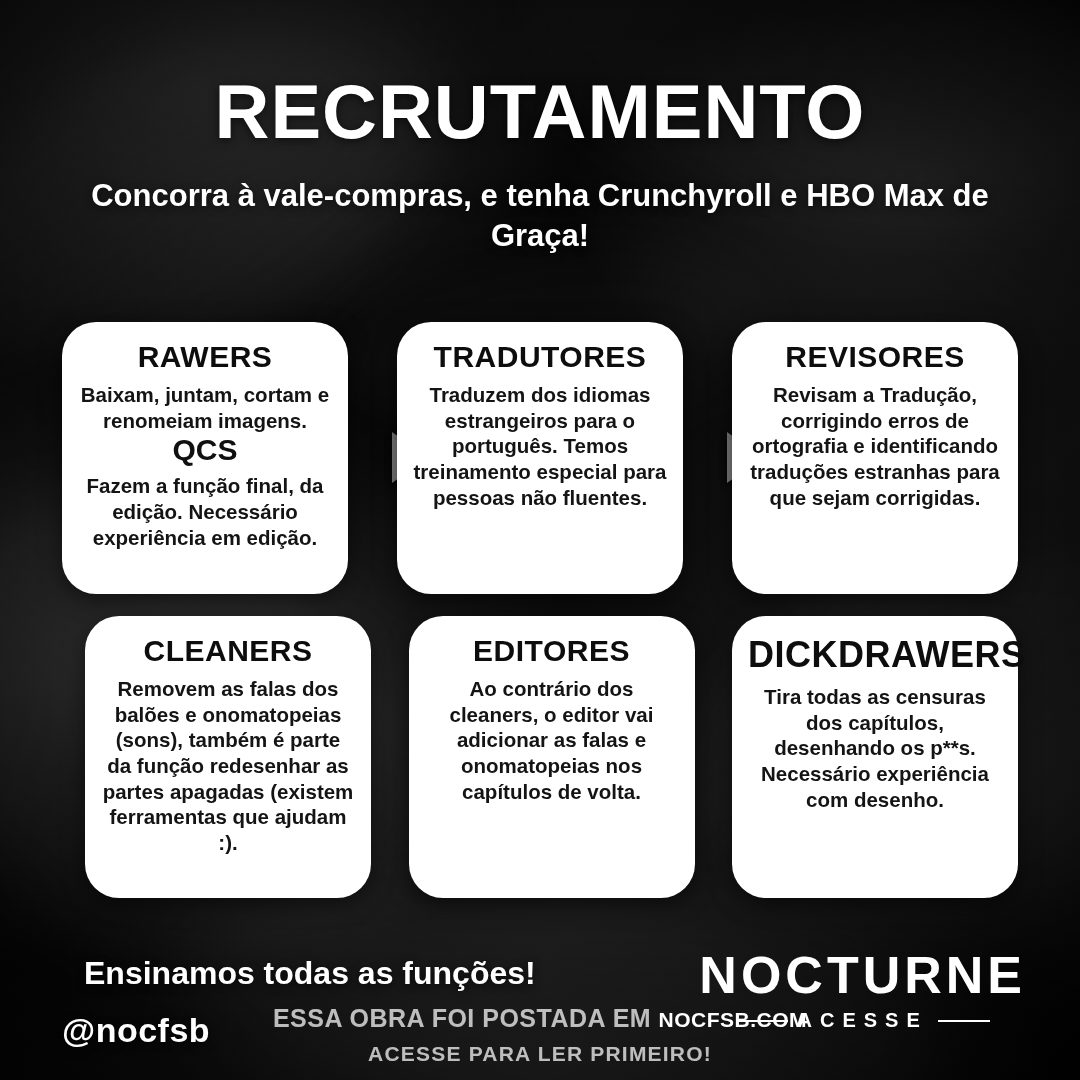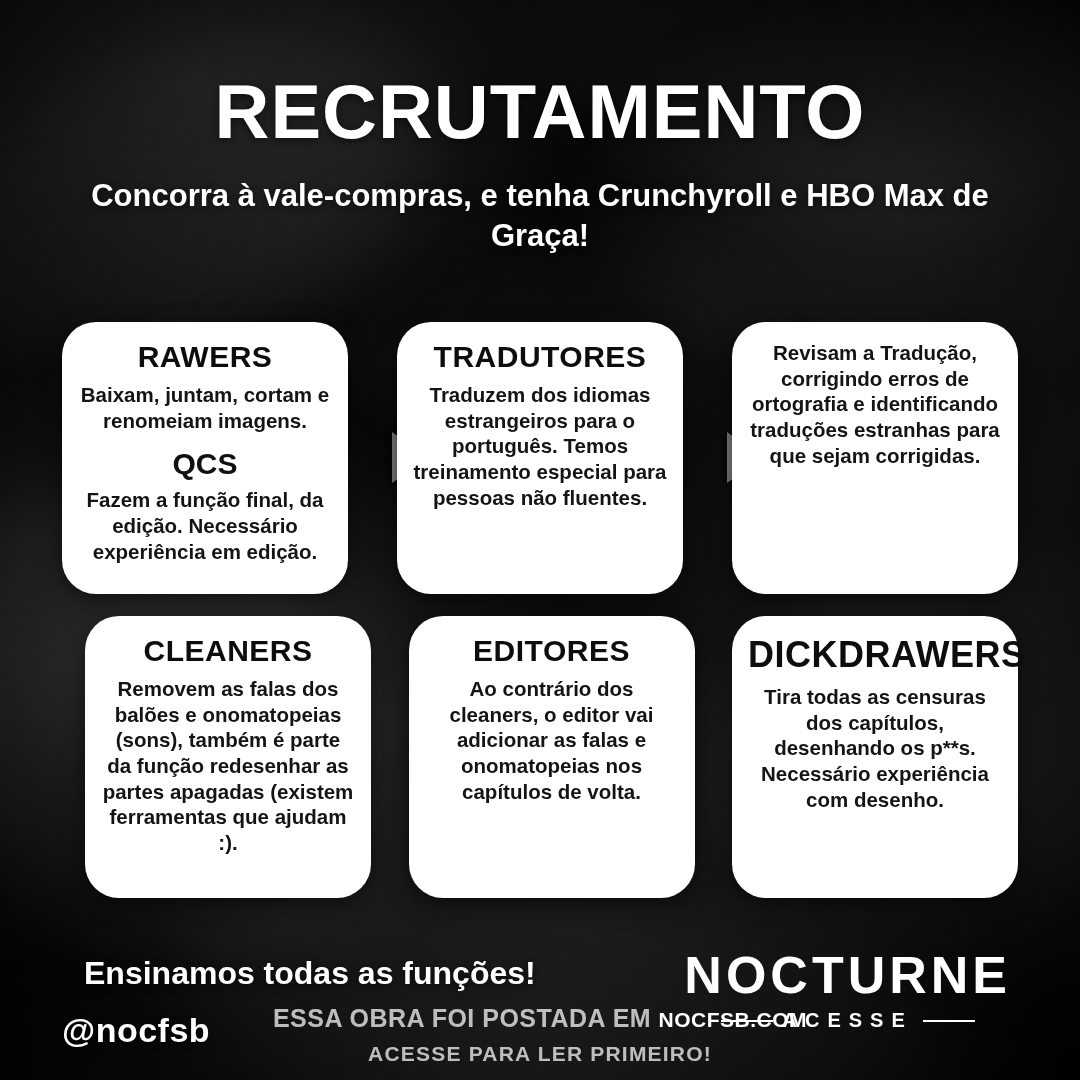--- a/index.html
+++ b/index.html
@@ -99,21 +99,20 @@
   .card h3.small { font-size: 36px; }
   .card p {
     font-size: 20.5px;
     line-height: 1.25;
     font-weight: bold;
     color: #141414;
   }
   .card .sub-h {
     font-size: 30px;
     font-weight: bold;
-    margin-top: 14px;
     margin-bottom: 6px;
   }
 
   
   .arrow {
     position: absolute;
     width: 0; height: 0;
     border-top: 23px solid transparent;
     border-bottom: 23px solid transparent;
     border-left: 32px solid #7e7e7e;
@@ -139,21 +138,21 @@
     left: 62px; bottom: 30px;
     color: #ffffff;
     font-size: 34px;
     font-weight: bold;
     letter-spacing: 0.5px;
     text-shadow: 0 2px 8px rgba(0,0,0,0.7);
   }
 
   .brand {
     position: absolute;
-    right: 69px; bottom: 48px;
+    right: 54px; bottom: 48px;
     text-align: center;
     color: #ffffff;
   }
   .brand .name {
     font-size: 52px;
     font-weight: bold;
     letter-spacing: 4px;
     line-height: 1;
   }
   .brand .rule {
@@ -218,20 +217,21 @@
           <h3>RAWERS</h3>
           <p>Baixam, juntam, cortam e renomeiam imagens.</p>
           <div class="sub-h">QCS</div>
           <p>Fazem a função final, da edição. Necessário experiência em edição.</p>
         </div>
         <div class="card">
           <h3>TRADUTORES</h3>
           <p>Traduzem dos idiomas estrangeiros para o português. Temos treinamento especial para pessoas não fluentes.</p>
         </div>
         <div class="card">
+          <h3>REVISORES</h3>
           <p>Revisam a Tradução, corrigindo erros de ortografia e identificando traduções estranhas para que sejam corrigidas.</p>
         </div>
         <div class="arrow a1"></div>
         <div class="arrow a2"></div>
       </div>
 
       <div class="row row2">
         <div class="card">
           <h3>CLEANERS</h3>
           <p>Removem as falas dos balões e onomatopeias (sons), também é parte da função redesenhar as partes apagadas (existem ferramentas que ajudam :).</p>

